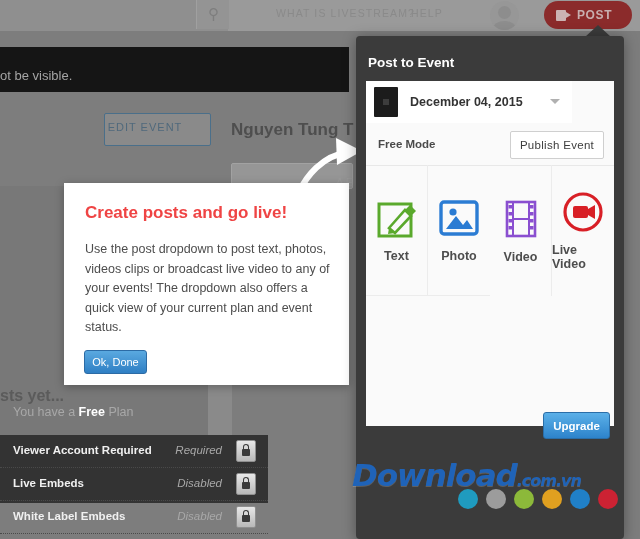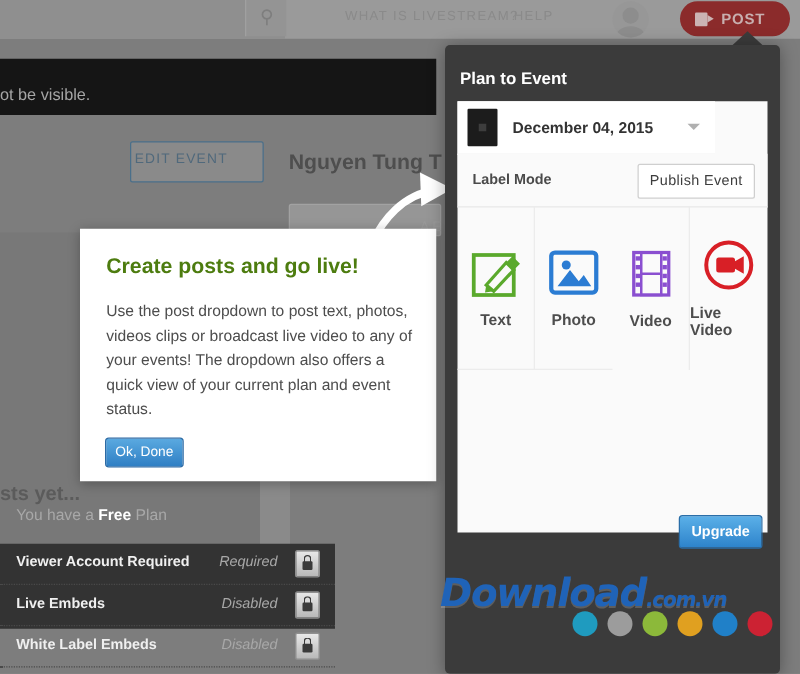--- a/index.html
+++ b/index.html
@@ -48,21 +48,21 @@
   #left-panel-bg{position:absolute;left:0;top:186px;width:208px;height:270px;background:#787878;border-right:1px solid #8a8a8a;}
   #no-posts-text{position:absolute;left:0;top:387px;font-size:16px;font-weight:bold;color:#5b5b5b;}
   #right-gutter{position:absolute;left:208px;top:186px;width:24px;height:300px;background:#8a8a8a;}
 
   
   #arrow-annotation{position:absolute;left:296px;top:130px;width:72px;height:70px;pointer-events:none;}
 
   
   #coachmark{position:absolute;left:64px;top:183px;width:285px;height:202px;background:#fff;
      box-shadow:0 2px 9px rgba(0,0,0,.28);}
-  #coachmark-title{position:absolute;left:21px;top:20px;font-size:17px;font-weight:bold;color:#4d7c0f;}
+  #coachmark-title{position:absolute;left:21px;top:20px;font-size:17px;font-weight:bold;color:#ef4444;}
   #coachmark-body{position:absolute;left:21px;top:57px;width:252px;font-size:12.5px;line-height:19.5px;color:#4d4d4d;}
   #ok-done-btn{position:absolute;left:84px;top:350px;width:61px;height:22px;border-radius:3px;
      background:linear-gradient(#5aa9e0,#2f7fc4);border:1px solid #2c6ba5;
      display:flex;align-items:center;justify-content:center;}
   #ok-done-label{font-size:11px;color:#fff;font-weight:normal;}
 
   
   #post-panel{position:absolute;left:356px;top:36px;width:268px;height:503px;background:#3b3b3b;border-radius:4px;
      box-shadow:0 2px 14px rgba(0,0,0,.35);}
   #panel-caret{position:absolute;left:585px;top:25px;width:0;height:0;
@@ -167,32 +167,32 @@
 <div id="coachmark">
   <div id="coachmark-title">Create posts and go live!</div>
   <div id="coachmark-body">Use the post dropdown to post text, photos, videos clips or broadcast live video to any of your events! The dropdown also offers a quick view of your current plan and event status.</div>
 </div>
 <div id="ok-done-btn">
   <span id="ok-done-label">Ok, Done</span>
 </div>
 
 <div id="panel-caret"></div>
 <div id="post-panel">
-  <div id="panel-title">Plan to Event</div>
+  <div id="panel-title">Post to Event</div>
 
   <div id="panel-white-card">
 
     <div id="event-row">
       <div id="event-thumb"></div>
       <div id="event-date">December 04, 2015</div>
       <div id="event-chevron"></div>
     </div>
 
     <div id="draft-row">
-      <div id="draft-label">Label Mode</div>
+      <div id="draft-label">Free Mode</div>
       <div id="publish-btn">
         <span id="publish-label">Publish Event</span>
       </div>
     </div>
 
     <div id="tile-grid">
 
       <div class="tile">
         <svg class="tile-icon" viewBox="0 0 44 44">
           <rect x="4" y="8" width="32" height="32" fill="none" stroke="#5aa92c" stroke-width="3"></rect>

